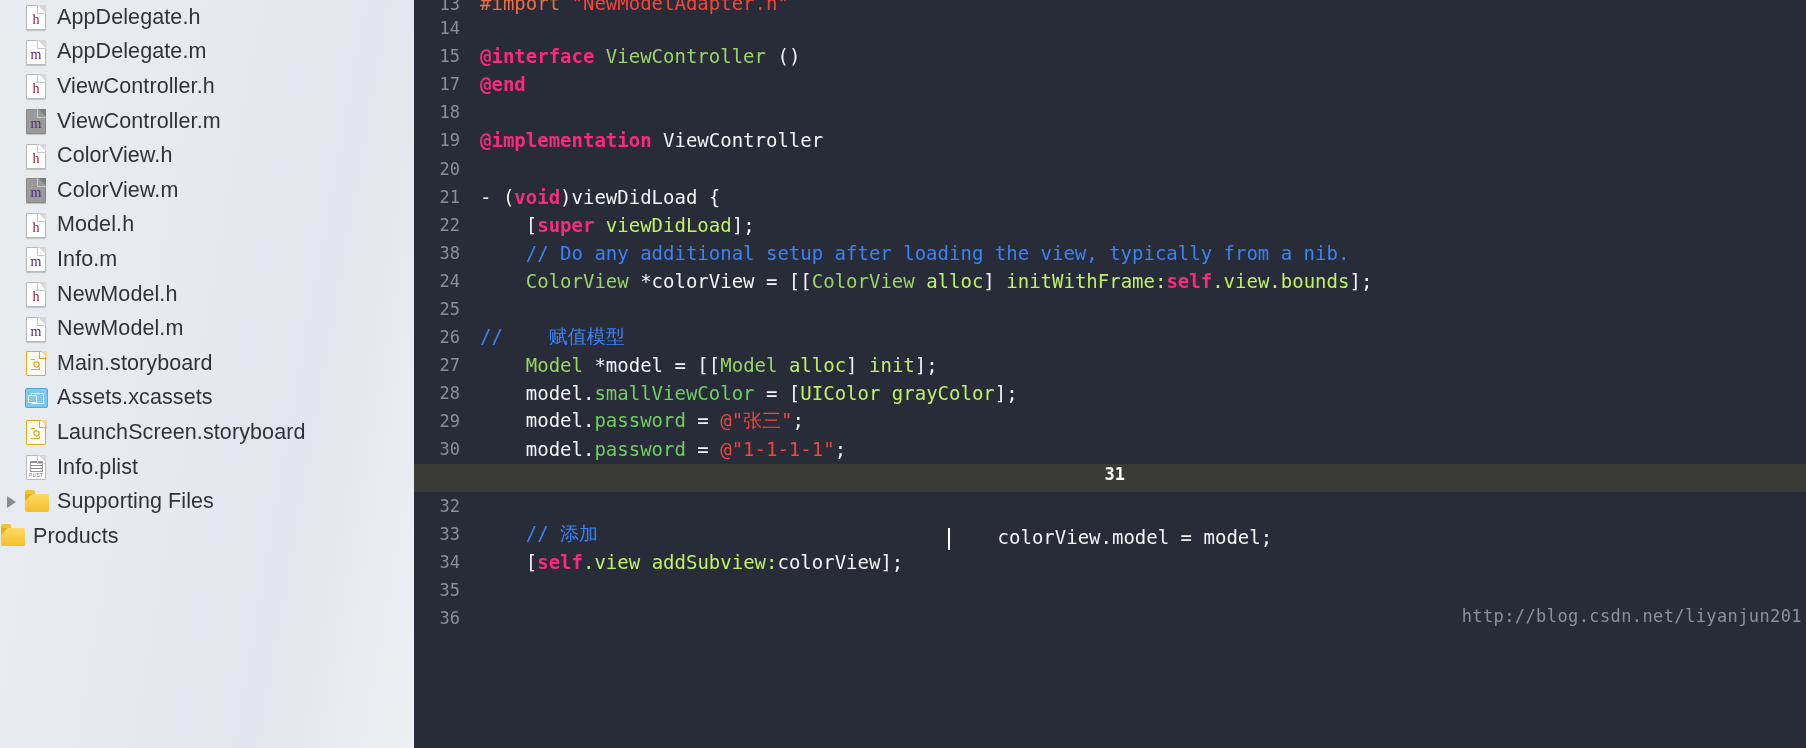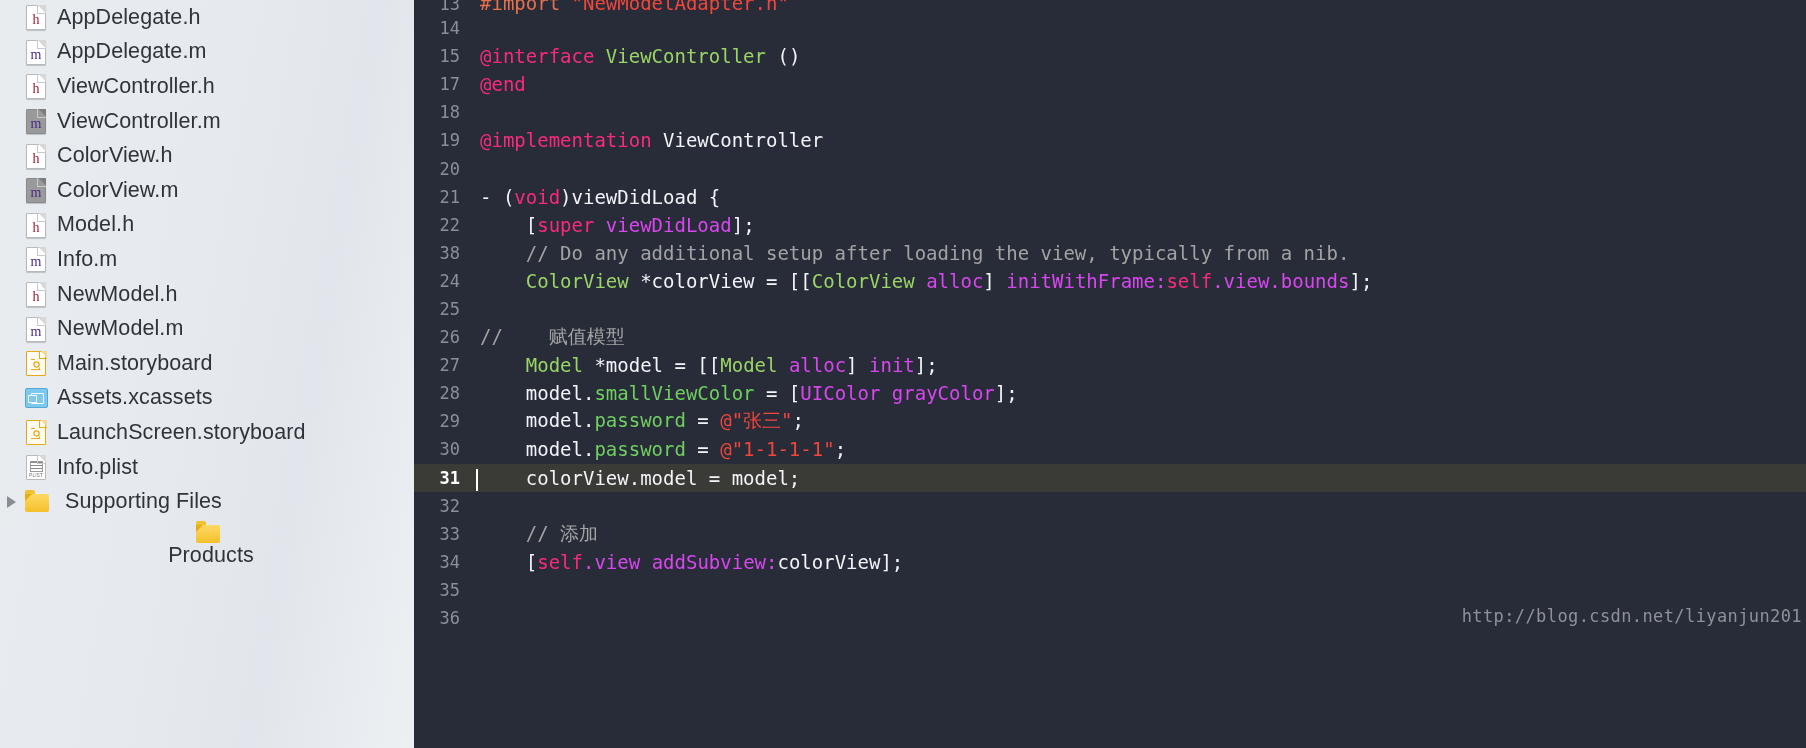--- a/index.html
+++ b/index.html
@@ -24,21 +24,21 @@
     height:34.6px;
     padding-left:6px;
     white-space:nowrap;
   }
   .twisty {
     width:18px; flex:0 0 18px;
     display:flex; align-items:center; justify-content:center;
   }
   .twisty svg { display:block; }
   .indent-1 { padding-left:24px; }
-  .indent-0 { padding-left:8px;flex-direction:column; }
+  .indent-0 { padding-left:0px; }
   .ficon {
     width:24px; height:28px; flex:0 0 24px;
     margin-right:9px;
     position:relative;
   }
   .flabel {
     font-size:21.5px;
     color:#30333a;
     letter-spacing:0.1px;
     text-align:right;
@@ -115,21 +115,21 @@
     overflow:hidden;
     font-family:"DejaVu Sans Mono", monospace;
   }
   .code-line {
     display:flex;
     height:28.1px;
     align-items:center;
     white-space:pre;
     font-size:19px;
   }
-  .code-line.active { background:#3a3a37; }
+  .code-line.active { background:#3a3a37;flex-direction:column; }
   .lineno {
     width:62px; flex:0 0 62px;
     text-align:right;
     padding-right:16px;
     color:#8b8f98;
     font-size:17px;
     font-family:"DejaVu Sans Mono", monospace;
     user-select:none;
   }
   .code-line.active .lineno { color:#ffffff; font-weight:bold; }
@@ -137,25 +137,25 @@
   .caret {
     display:inline-block;
     width:2px; height:22px;
     background:#ffffff;
     vertical-align:-4px;
     margin-right:-2px;
     position:absolute; left:0px; top:2px;
   }
 
   
-  .kw   { color:#f92a7e; }           
+  .kw   { color:#f92a7e;font-weight:bold; }           
   .cls  { color:#9ad565; }           
   .prop { color:#6fcf5f;text-align:right; }           
-  .sel  { color:#d946ef; }           
-  .cmt  { color:#a3a3a3; }           
+  .sel  { color:#bef264; }           
+  .cmt  { color:#3b82f6; }           
   .str  { color:#f2463a; }           
   .pre  { color:#e8704a; }           
   .pln  { color:#f2f4f8; }
 
   #watermark {
     position:absolute;
     right:4px; bottom:18px;
     color:#8e9298;
     font-family:"DejaVu Sans Mono", monospace;
     font-size:17px;
@@ -283,21 +283,21 @@
         </div>
         <div class="file-row indent-1">
           <span class="ficon">
             <span class="plist">
               <span class="grid"></span>
               <span class="plabel">PLIST</span>
             </span>
           </span>
           <span class="flabel">Info.plist</span>
         </div>
-        <div class="file-row indent-1" style="position: relative; gap: 8px;">
+        <div class="file-row indent-1" style="position: relative;">
           <span class="twisty" style="position: absolute; left: 2px;">
             <svg width="13" height="14" viewBox="0 0 13 14">
               <path d="M2 1 L11 7 L2 13 Z" fill="#8a8d92"></path>
             </svg>
           </span>
           <span class="ficon">
             <span class="folder">
               <span class="tab"></span>
               <span class="body"></span>
             </span>

